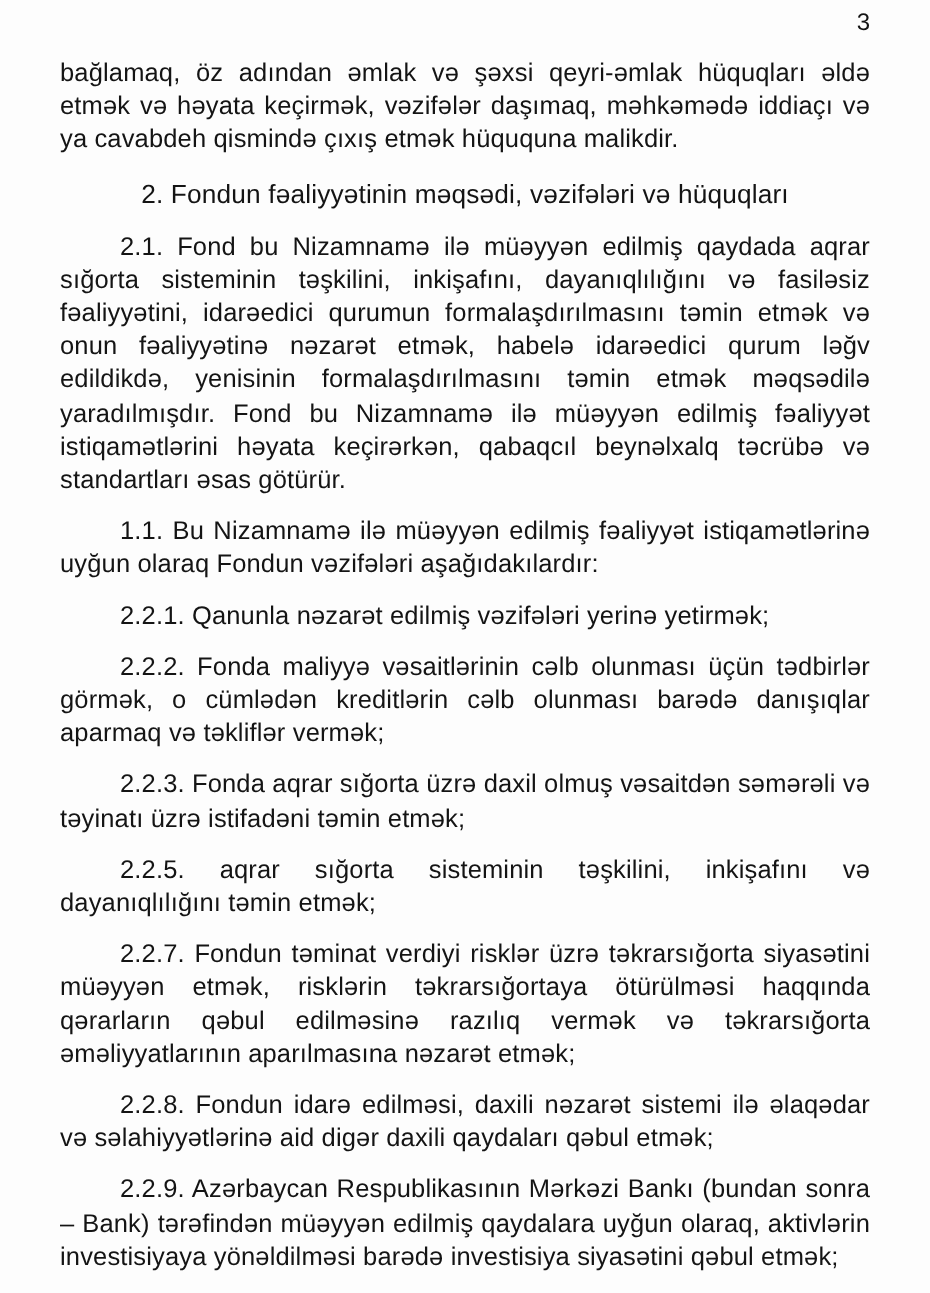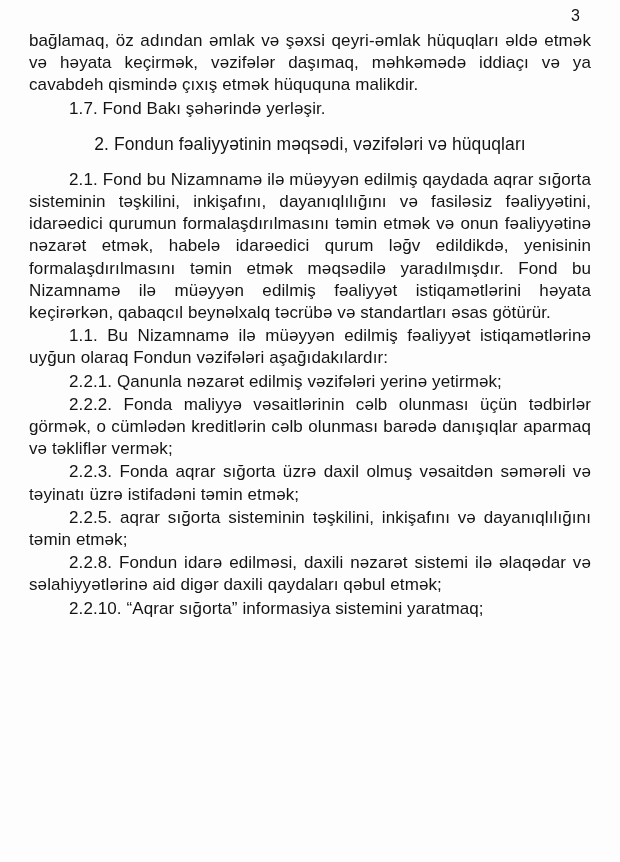--- a/index.html
+++ b/index.html
@@ -18,21 +18,21 @@
     padding: 6px 28px 0 28px;
     overflow: hidden;
   }
   .page-number {
     text-align: right;
     font-size: 16px;
     line-height: 20px;
     margin: 0 12px 4px 0;
   }
   .doc-body p {
-    margin: 1px;
+    margin: 12px;
     font-size: 17px;
     line-height: 22.2px;
     text-align: justify;
     letter-spacing: 0.1px;
   }
   .doc-body p.indent {
     text-indent: 40px;
   }
   .doc-body p.noindent {
     text-indent: 0;
@@ -55,38 +55,39 @@
 <body>
 
 <div class="page">
 
   <div class="page-number">3</div>
 
   <div class="doc-body">
 
     <p class="noindent">bağlamaq, öz adından əmlak və şəxsi qeyri-əmlak hüquqları əldə etmək və həyata keçirmək, vəzifələr daşımaq, məhkəmədə iddiaçı və ya cavabdeh qismində çıxış etmək hüququna malikdir.</p>
 
-    <p class="single">1.7. Fond Bakı şəhərində yerləşir.</p>
 
     <h2 class="heading">2. Fondun fəaliyyətinin məqsədi, vəzifələri və hüquqları</h2>
 
     <p class="indent">2.1. Fond bu Nizamnamə ilə müəyyən edilmiş qaydada aqrar sığorta sisteminin təşkilini, inkişafını, dayanıqlılığını və fasiləsiz fəaliyyətini, idarəedici qurumun formalaşdırılmasını təmin etmək və onun fəaliyyətinə nəzarət etmək, habelə idarəedici qurum ləğv edildikdə, yenisinin formalaşdırılmasını təmin etmək məqsədilə yaradılmışdır. Fond bu Nizamnamə ilə müəyyən edilmiş fəaliyyət istiqamətlərini həyata keçirərkən, qabaqcıl beynəlxalq təcrübə və standartları əsas götürür.</p>
 
     <p class="indent">1.1. Bu Nizamnamə ilə müəyyən edilmiş fəaliyyət istiqamətlərinə uyğun olaraq Fondun vəzifələri aşağıdakılardır:</p>
 
     <p class="single">2.2.1. Qanunla nəzarət edilmiş vəzifələri yerinə yetirmək;</p>
 
     <p class="indent">2.2.2. Fonda maliyyə vəsaitlərinin cəlb olunması üçün tədbirlər görmək, o cümlədən kreditlərin cəlb olunması barədə danışıqlar aparmaq və təkliflər vermək;</p>
 
     <p class="indent">2.2.3. Fonda aqrar sığorta üzrə daxil olmuş vəsaitdən səmərəli və təyinatı üzrə istifadəni təmin etmək;</p>
 
 
     <p class="indent">2.2.5. aqrar sığorta sisteminin təşkilini, inkişafını və dayanıqlılığını təmin etmək;</p>
 
 
+    <p class="indent">2.2.7. Fondun təminat verdiyi risklər üzrə təkrarsığorta siyasətini müəyyən etmək, risklərin təkrarsığortaya ötürülməsi haqqında qərarların qəbul edilməsinə razılıq vermək və təkrarsığorta əməliyyatlarının aparılmasına nəzarət etmək;</p>
 
     <p class="indent">2.2.8. Fondun idarə edilməsi, daxili nəzarət sistemi ilə əlaqədar və səlahiyyətlərinə aid digər daxili qaydaları qəbul etmək;</p>
 
+    <p class="indent">2.2.9. Azərbaycan Respublikasının Mərkəzi Bankı (bundan sonra – Bank) tərəfindən müəyyən edilmiş qaydalara uyğun olaraq, aktivlərin investisiyaya yönəldilməsi barədə investisiya siyasətini qəbul etmək;</p>
 
     <p class="single">2.2.10. “Aqrar sığorta” informasiya sistemini yaratmaq;</p>
 
   </div>
 </div>
 
 </body></html>

